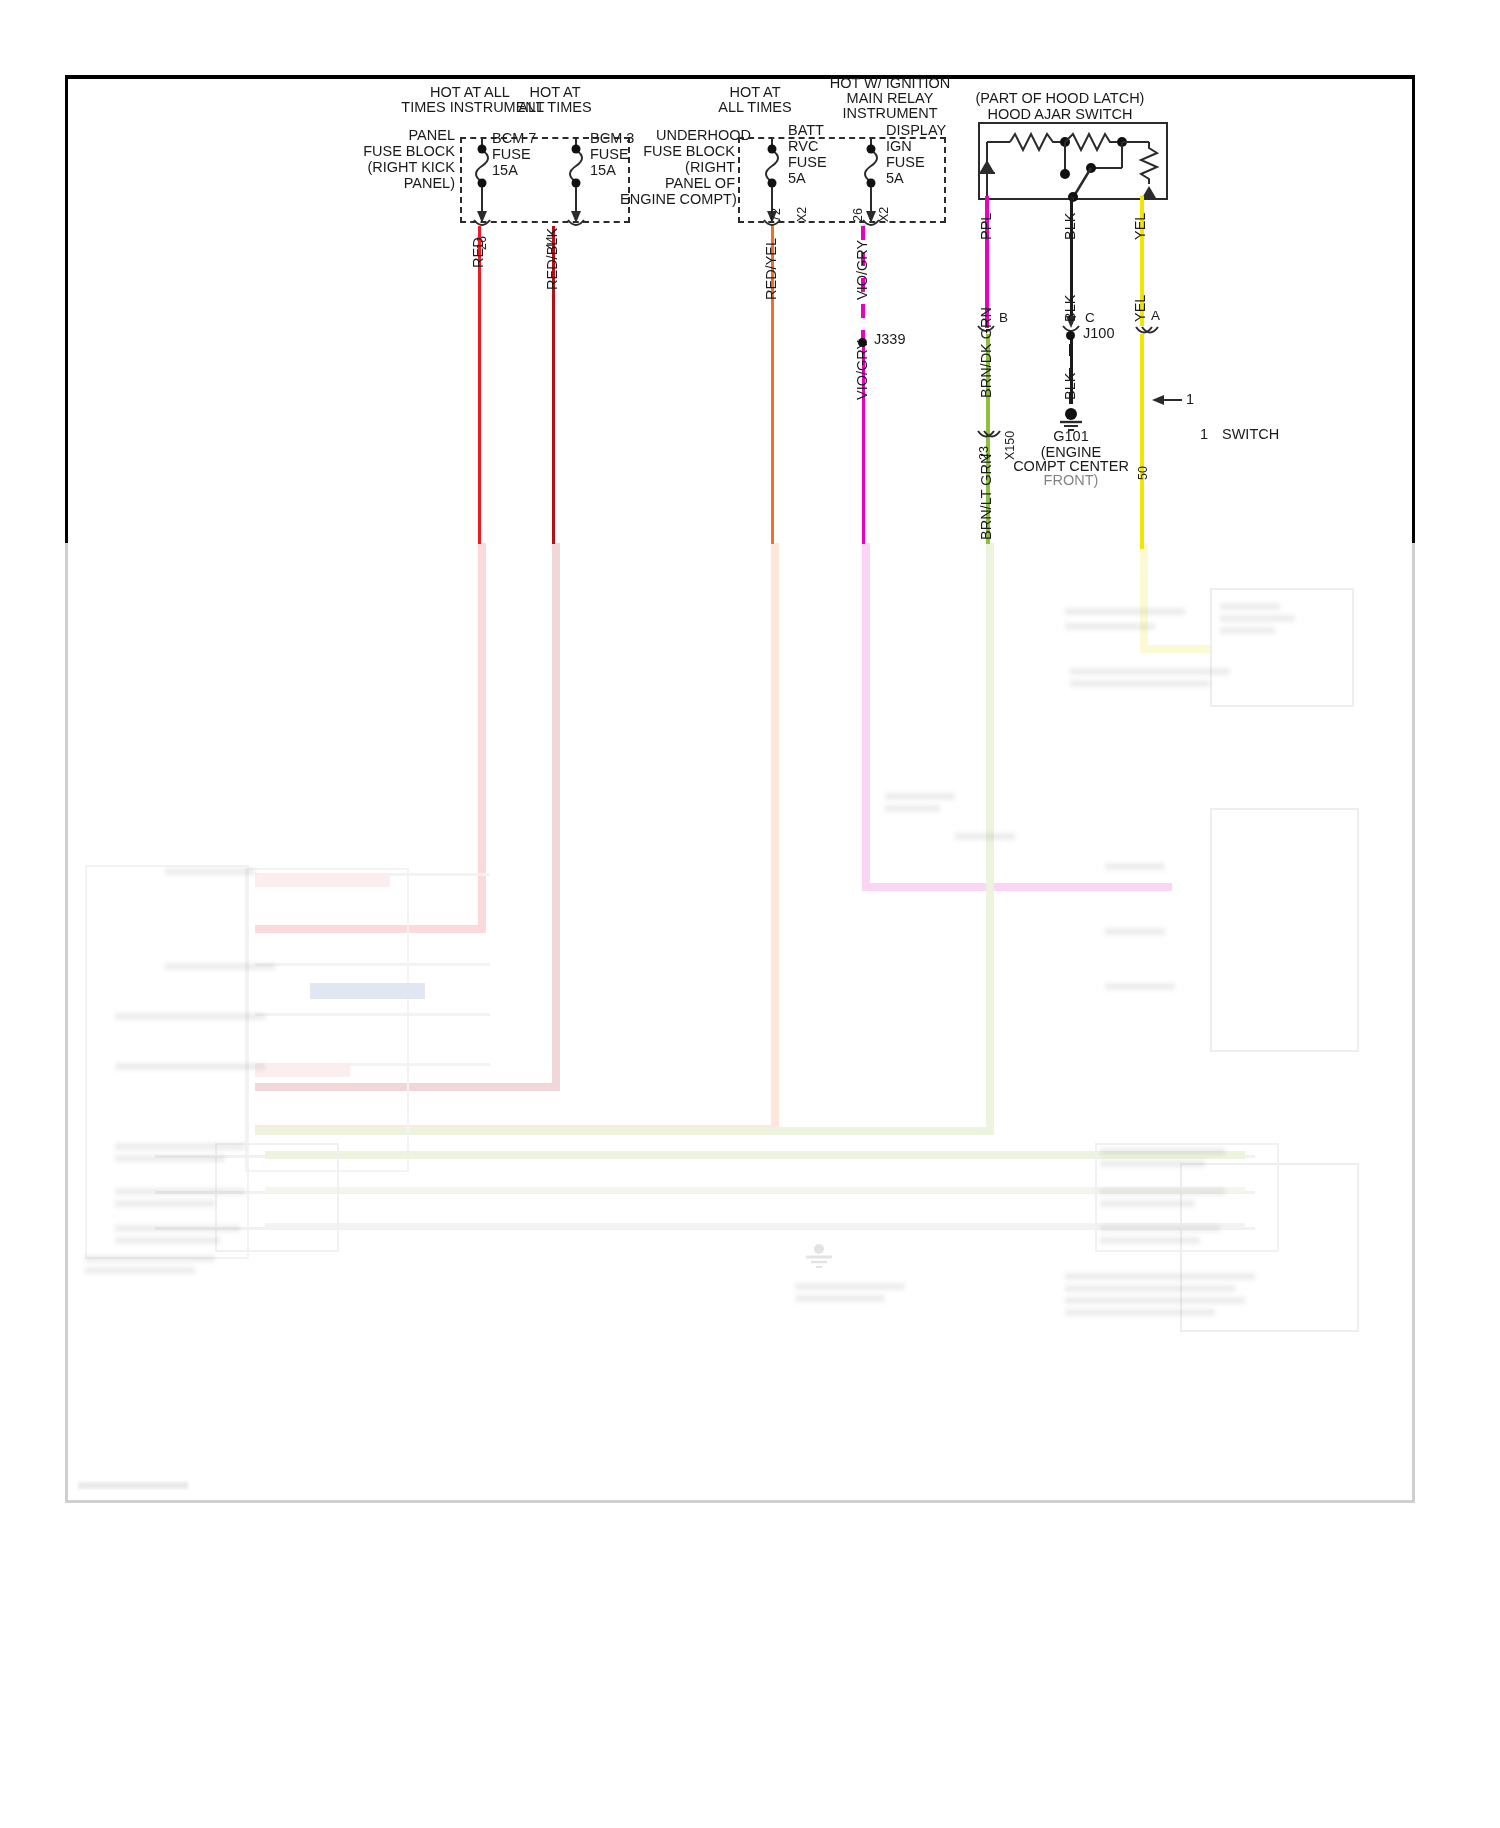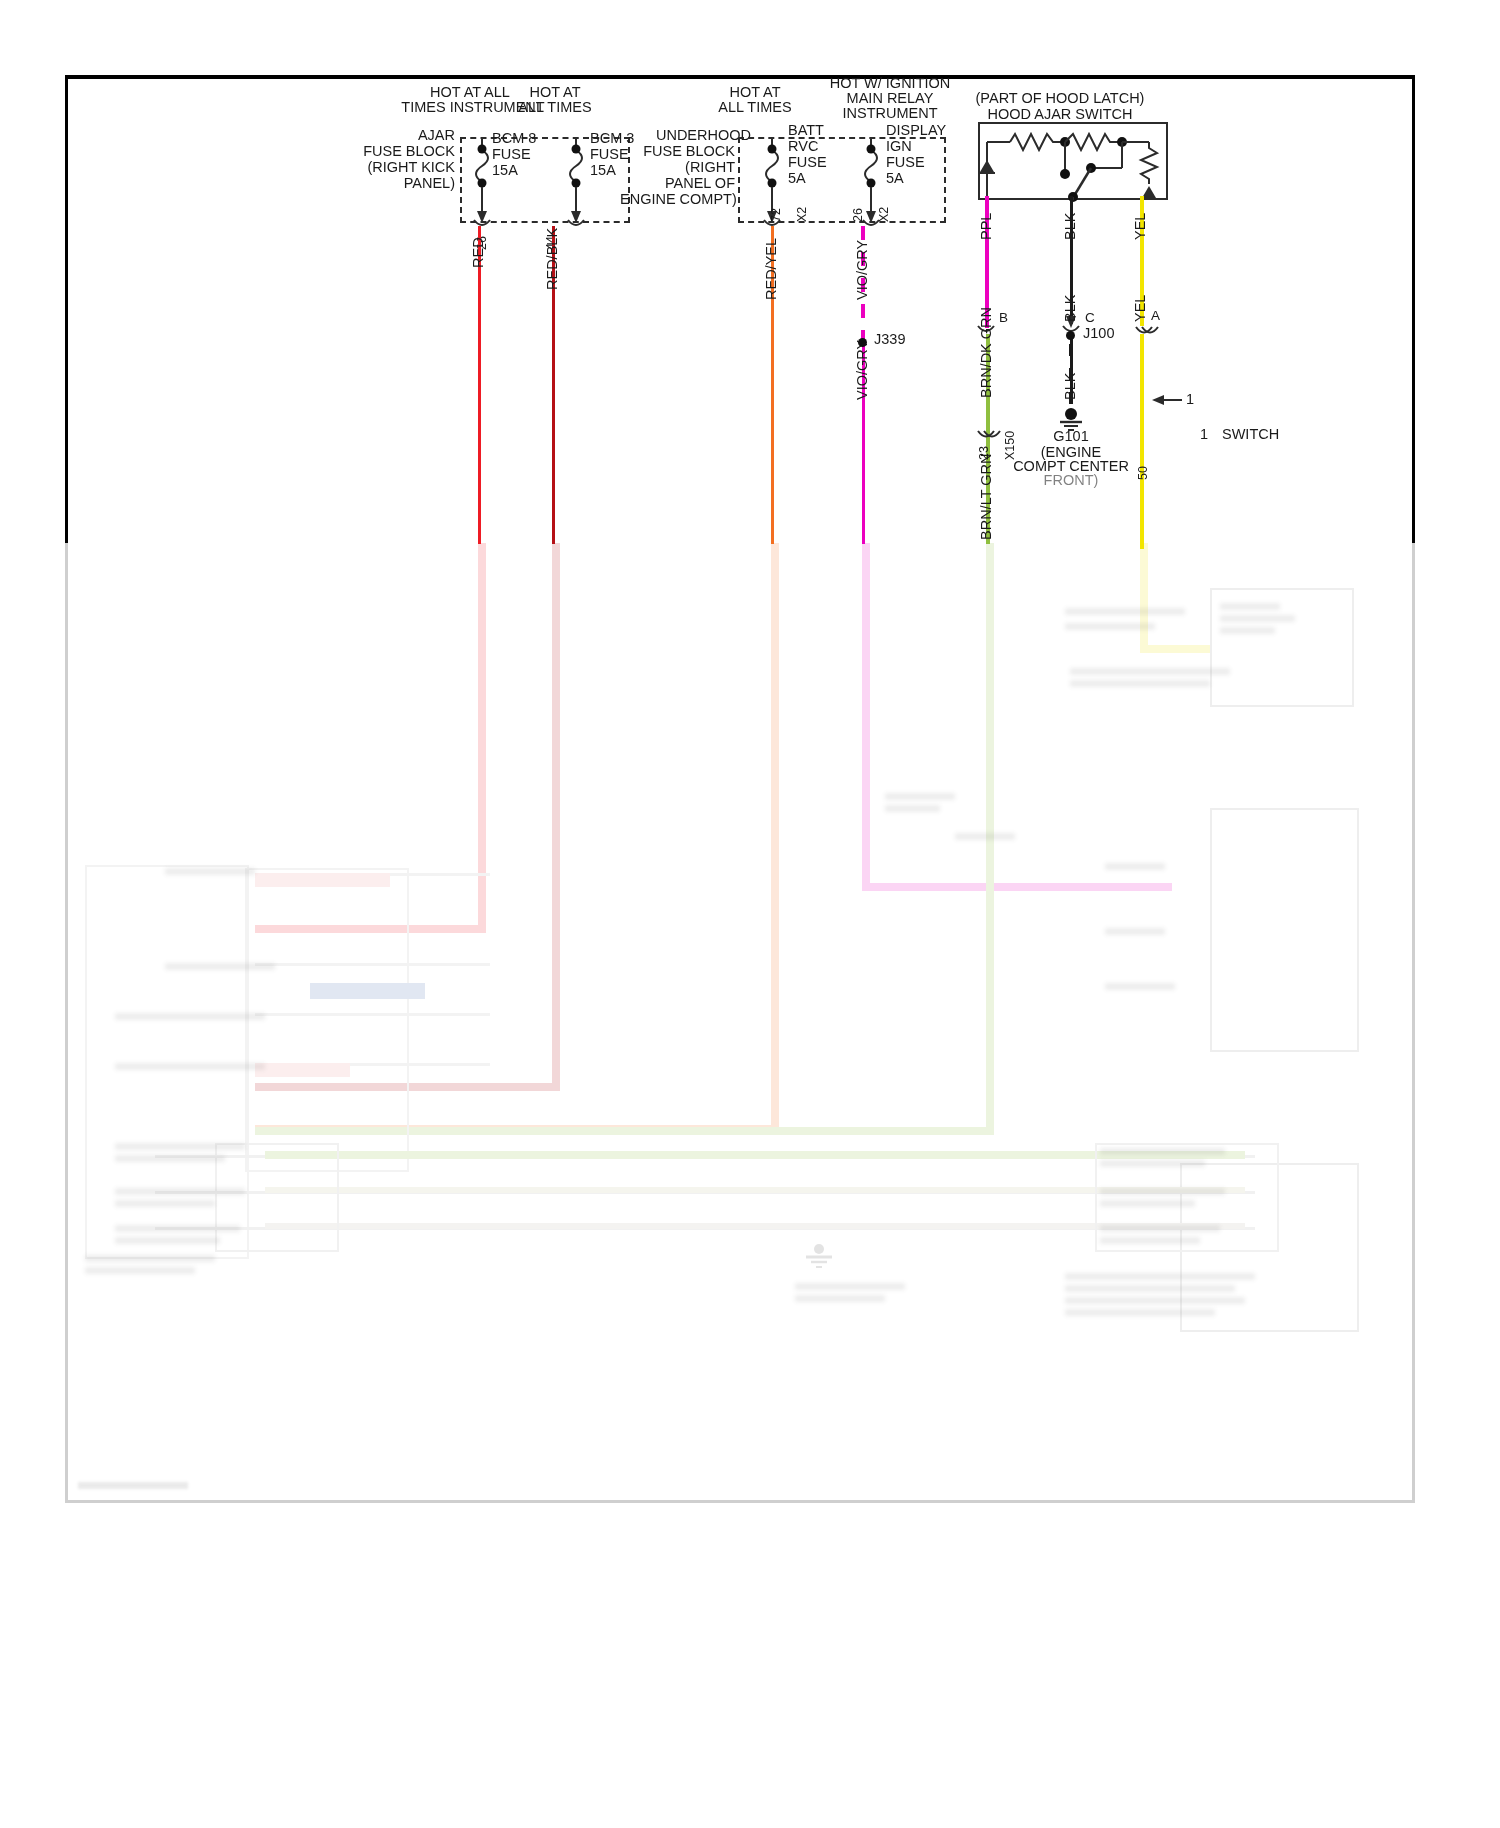--- a/index.html
+++ b/index.html
@@ -57,36 +57,36 @@
   <div class="frame-top"></div>
   <div class="frame-left"></div>
   <div class="frame-right"></div>
 
   <div class="lbl t14 c" style="left:400px;top:84px;width:140px;"><span>HOT AT ALL</span></div>
   <div class="lbl t14 c" style="left:388px;top:99px;width:170px;"><span>TIMES INSTRUMENT</span></div>
 
   <div class="lbl t14 c" style="left:500px;top:84px;width:110px;"><span>HOT AT</span></div>
   <div class="lbl t14 c" style="left:500px;top:99px;width:110px;"><span>ALL TIMES</span></div>
 
-  <div class="lbl t14 r" style="left:340px;top:127px;width:115px;"><span>AJAR</span></div>
+  <div class="lbl t14 r" style="left:340px;top:127px;width:115px;"><span>PANEL</span></div>
   <div class="lbl t14 r" style="left:340px;top:143px;width:115px;"><span>FUSE BLOCK</span></div>
   <div class="lbl t14 r" style="left:340px;top:159px;width:115px;"><span>(RIGHT KICK</span></div>
   <div class="lbl t14 r" style="left:340px;top:175px;width:115px;"><span>PANEL)</span></div>
 
   <div class="dashbox" style="left:460px;top:137px;width:166px;height:82px;"></div>
 
   <svg style="left:460px;top:110px;width:180px;height:120px;">
     <line x1="22" y1="27" x2="22" y2="35" stroke="#2b2b2b" stroke-width="2"></line>
     <path d="M22 40 q12 8 0 16 q-12 8 0 16" fill="none" stroke="#2b2b2b" stroke-width="2"></path>
     <circle cx="22" cy="39" r="4.5" fill="#111"></circle>
     <circle cx="22" cy="73" r="4.5" fill="#111"></circle>
     <line x1="22" y1="77" x2="22" y2="106" stroke="#2b2b2b" stroke-width="2"></line>
     <polygon points="22,113 17,101 27,101" fill="#2b2b2b"></polygon>
   </svg>
-  <div class="lbl t14" style="left:492px;top:130px;"><span>BCM 8</span></div>
+  <div class="lbl t14" style="left:492px;top:130px;"><span>BCM 7</span></div>
   <div class="lbl t14" style="left:492px;top:146px;"><span>FUSE</span></div>
   <div class="lbl t14" style="left:492px;top:162px;"><span>15A</span></div>
 
   <svg style="left:540px;top:110px;width:180px;height:120px;">
     <line x1="36" y1="27" x2="36" y2="35" stroke="#2b2b2b" stroke-width="2"></line>
     <path d="M36 40 q12 8 0 16 q-12 8 0 16" fill="none" stroke="#2b2b2b" stroke-width="2"></path>
     <circle cx="36" cy="39" r="4.5" fill="#111"></circle>
     <circle cx="36" cy="73" r="4.5" fill="#111"></circle>
     <line x1="36" y1="77" x2="36" y2="106" stroke="#2b2b2b" stroke-width="2"></line>
     <polygon points="36,113 31,101 41,101" fill="#2b2b2b"></polygon>

